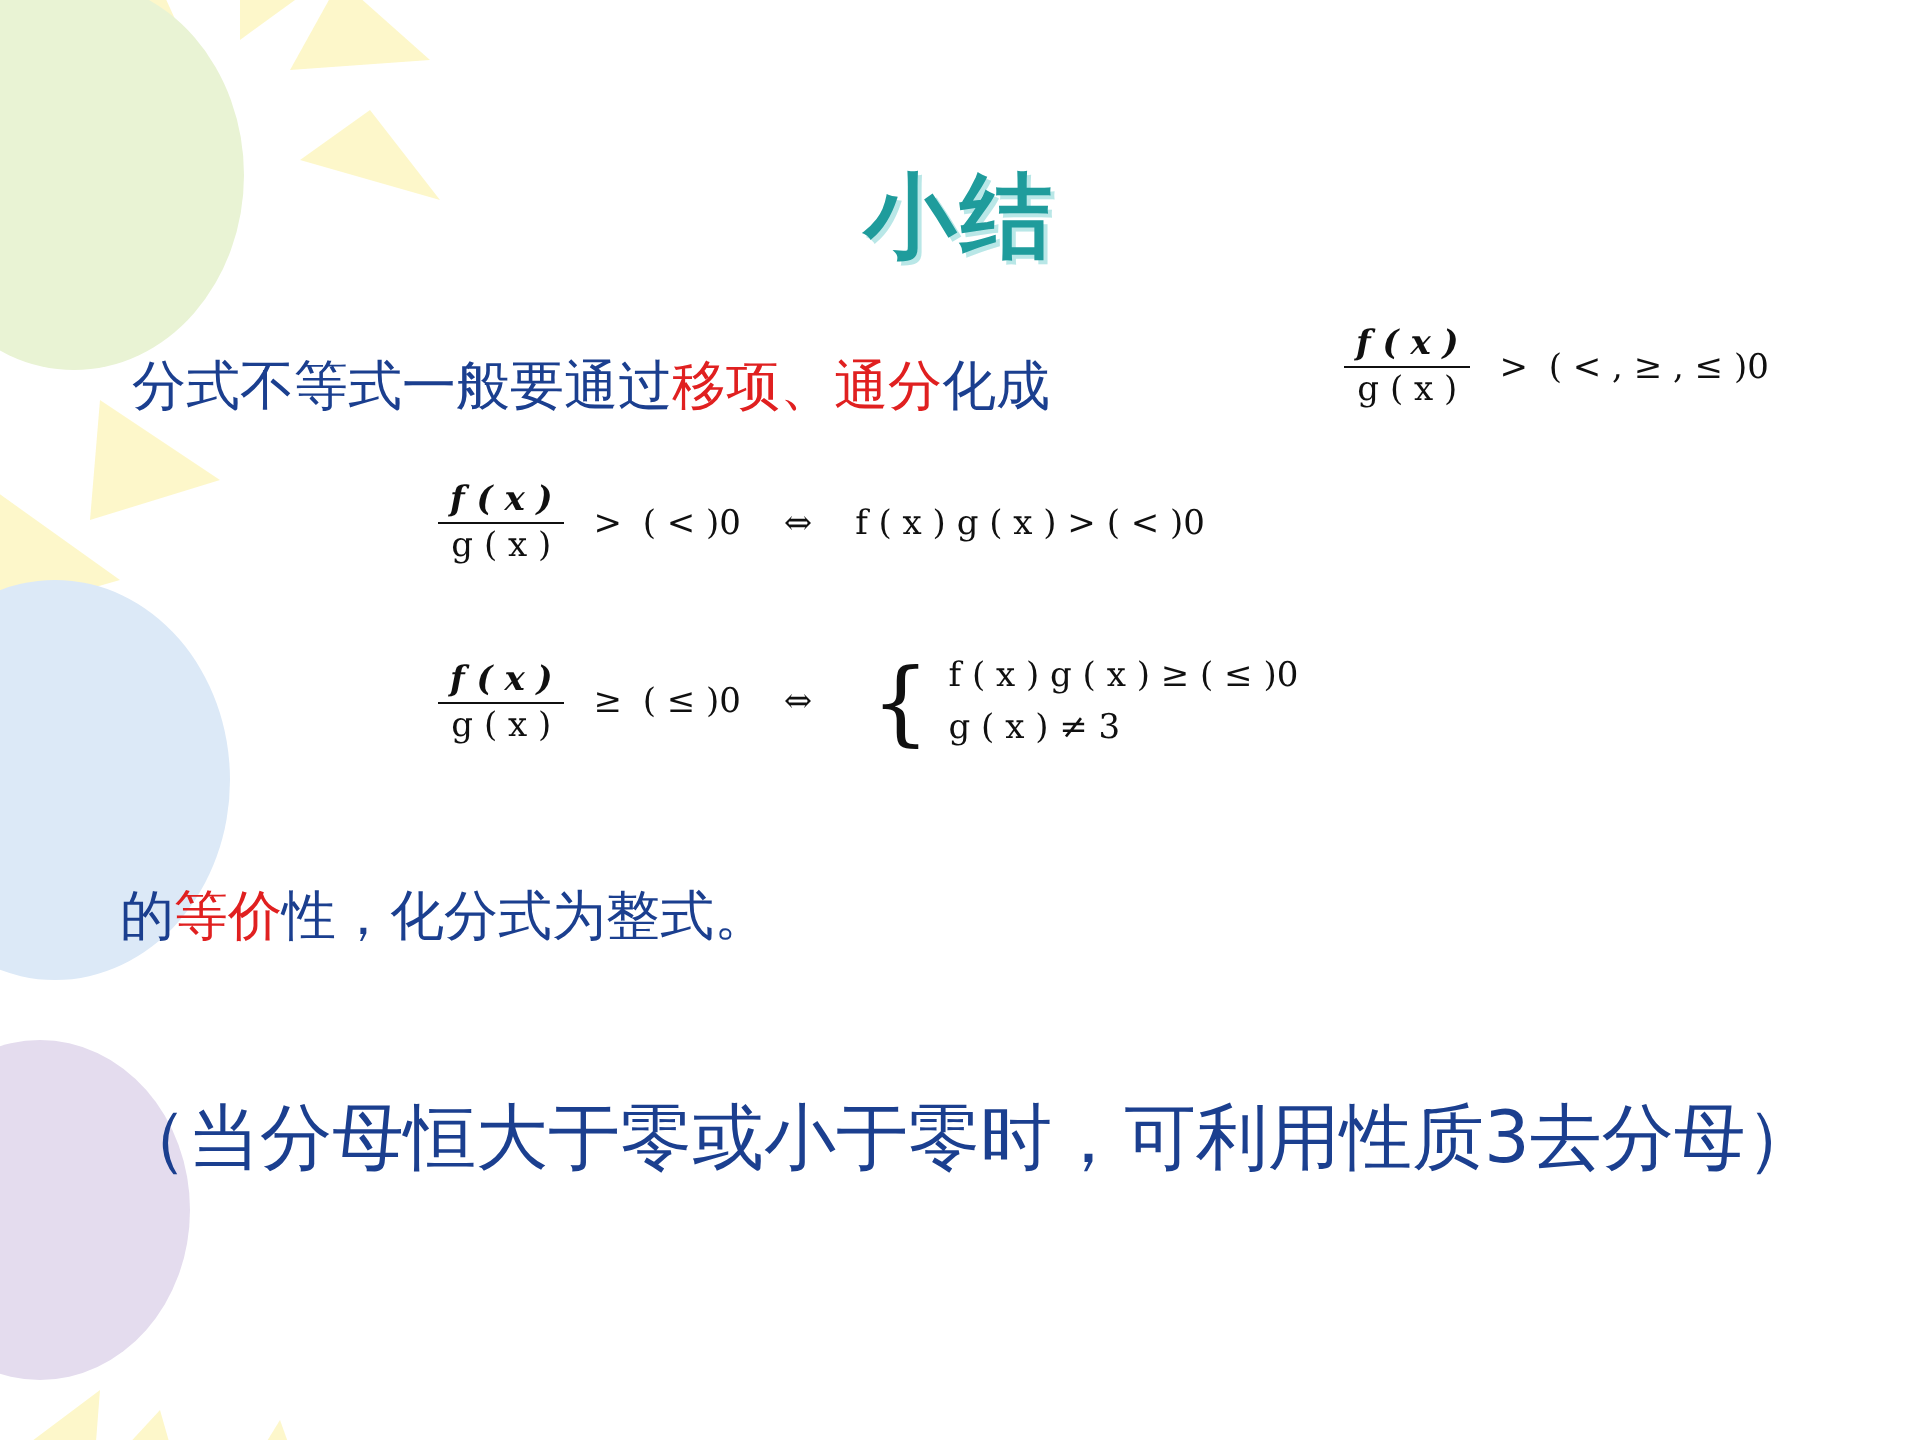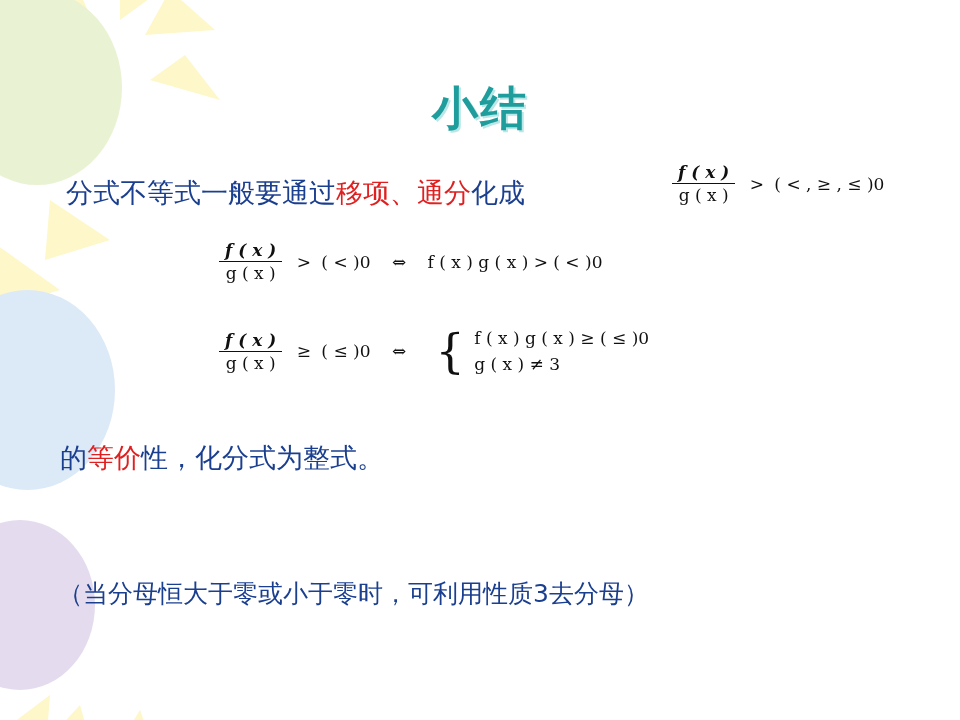--- a/index.html
+++ b/index.html
@@ -34,21 +34,21 @@
     font-family:"DejaVu Sans", sans-serif;
     font-size:27px;
     color:#1b3f8f;
     white-space:nowrap;
   }
   .red{color:#e02020;}
 
   .line1{top:175px;left:38px;margin-left:28px;}
   .line2{top:282px;left:38px;}
   .line3{top:440px;left:38px;margin-left:22px;}
-  .line4{top:545px;left:58px;font-size:25px;margin-top:32px;}
+  .line4{top:545px;left:58px;font-size:36px;}
 
   
   .math{
     position:absolute;
     font-family:"DejaVu Serif", serif;
     color:#101010;
     white-space:nowrap;
   }
   .frac{
     display:inline-block;

